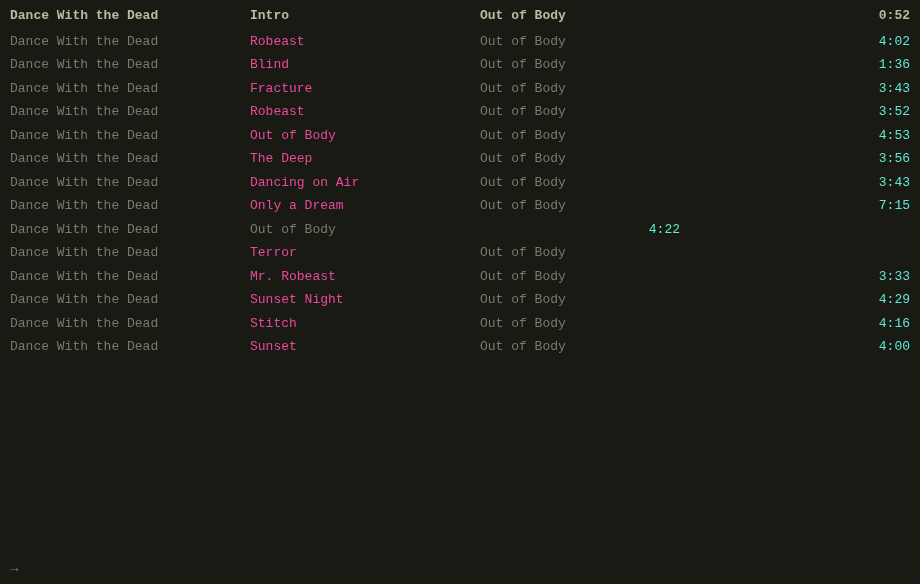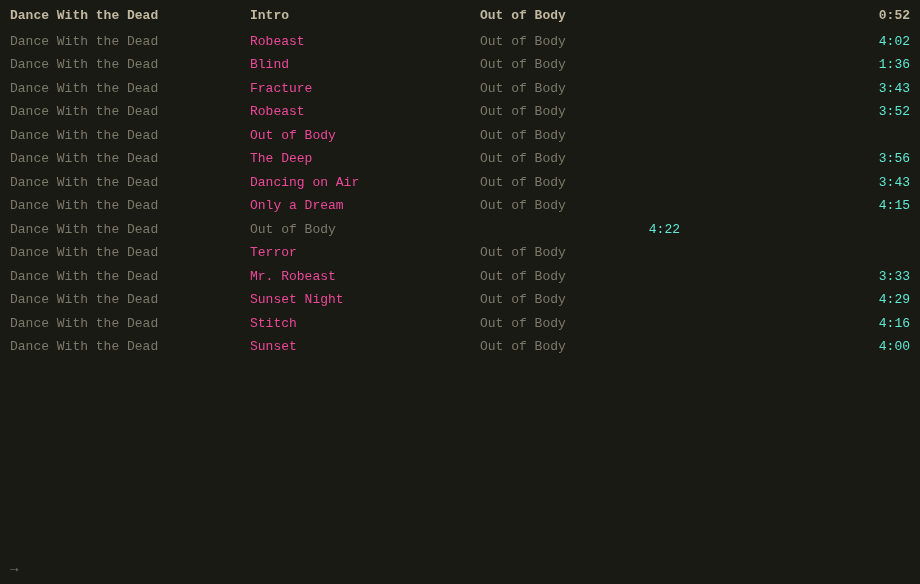--- a/index.html
+++ b/index.html
@@ -100,38 +100,39 @@
     <div class="track-row">
       <span class="col-artist">Dance With the Dead</span>
       <span class="col-title">Robeast</span>
       <span class="col-album">Out of Body</span>
       <span class="col-duration">3:52</span>
     </div>
     <div class="track-row">
       <span class="col-artist">Dance With the Dead</span>
       <span class="col-title">Out of Body</span>
       <span class="col-album">Out of Body</span>
+      <span class="col-duration">4:53</span>
     </div>
     <div class="track-row">
       <span class="col-artist">Dance With the Dead</span>
       <span class="col-title">The Deep</span>
       <span class="col-album">Out of Body</span>
       <span class="col-duration">3:56</span>
     </div>
     <div class="track-row">
       <span class="col-artist">Dance With the Dead</span>
       <span class="col-title">Dancing on Air</span>
       <span class="col-album">Out of Body</span>
       <span class="col-duration">3:43</span>
     </div>
     <div class="track-row">
       <span class="col-artist">Dance With the Dead</span>
       <span class="col-title">Only a Dream</span>
       <span class="col-album">Out of Body</span>
-      <span class="col-duration">4:15</span>
+      <span class="col-duration">7:15</span>
     </div>
     <div class="track-row">
       <span class="col-artist">Dance With the Dead</span>
       <span class="col-album">Out of Body</span>
       <span class="col-duration">4:22</span>
     </div>
     <div class="track-row">
       <span class="col-artist">Dance With the Dead</span>
       <span class="col-title">Terror</span>
       <span class="col-album">Out of Body</span>

